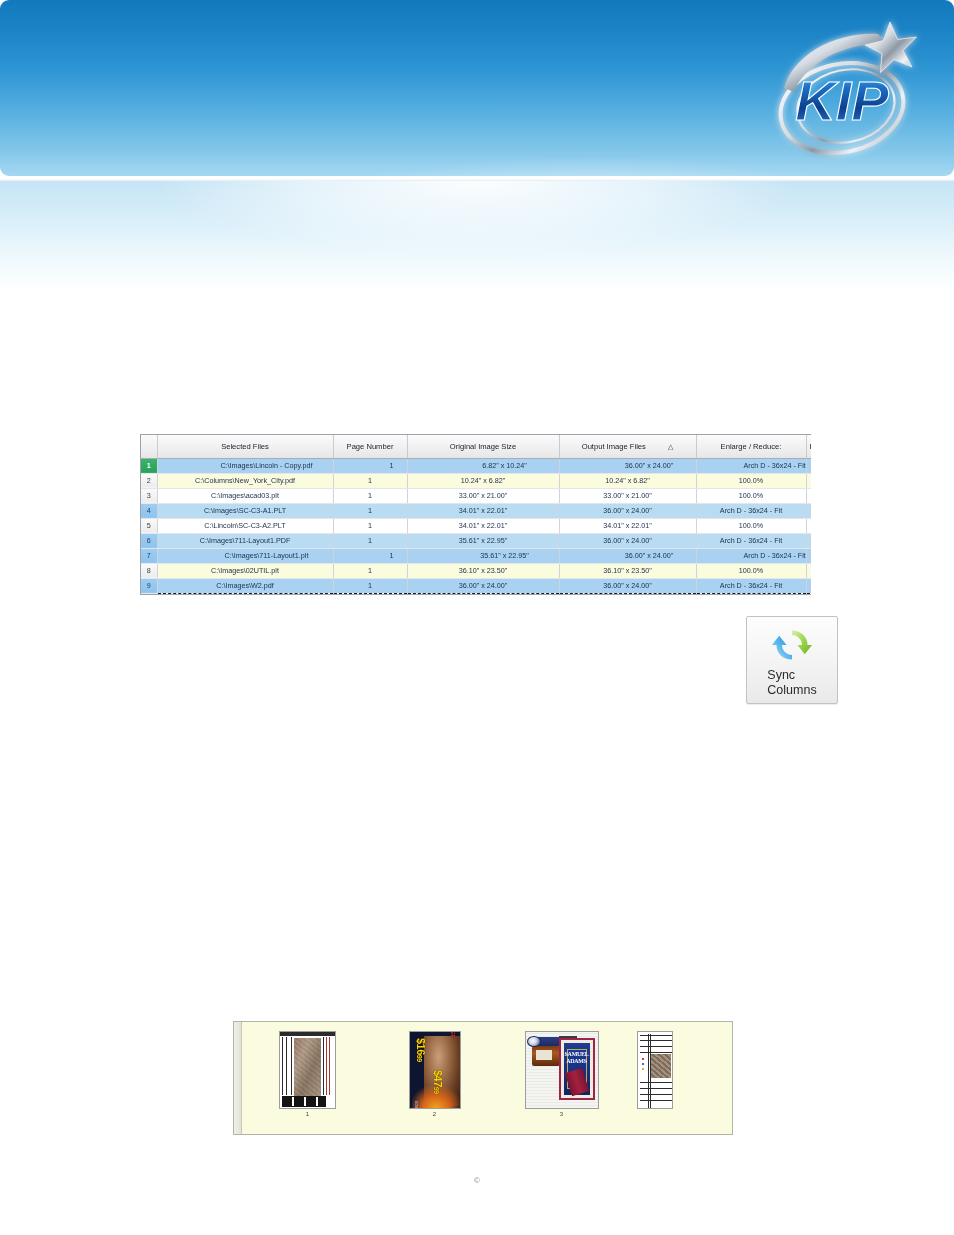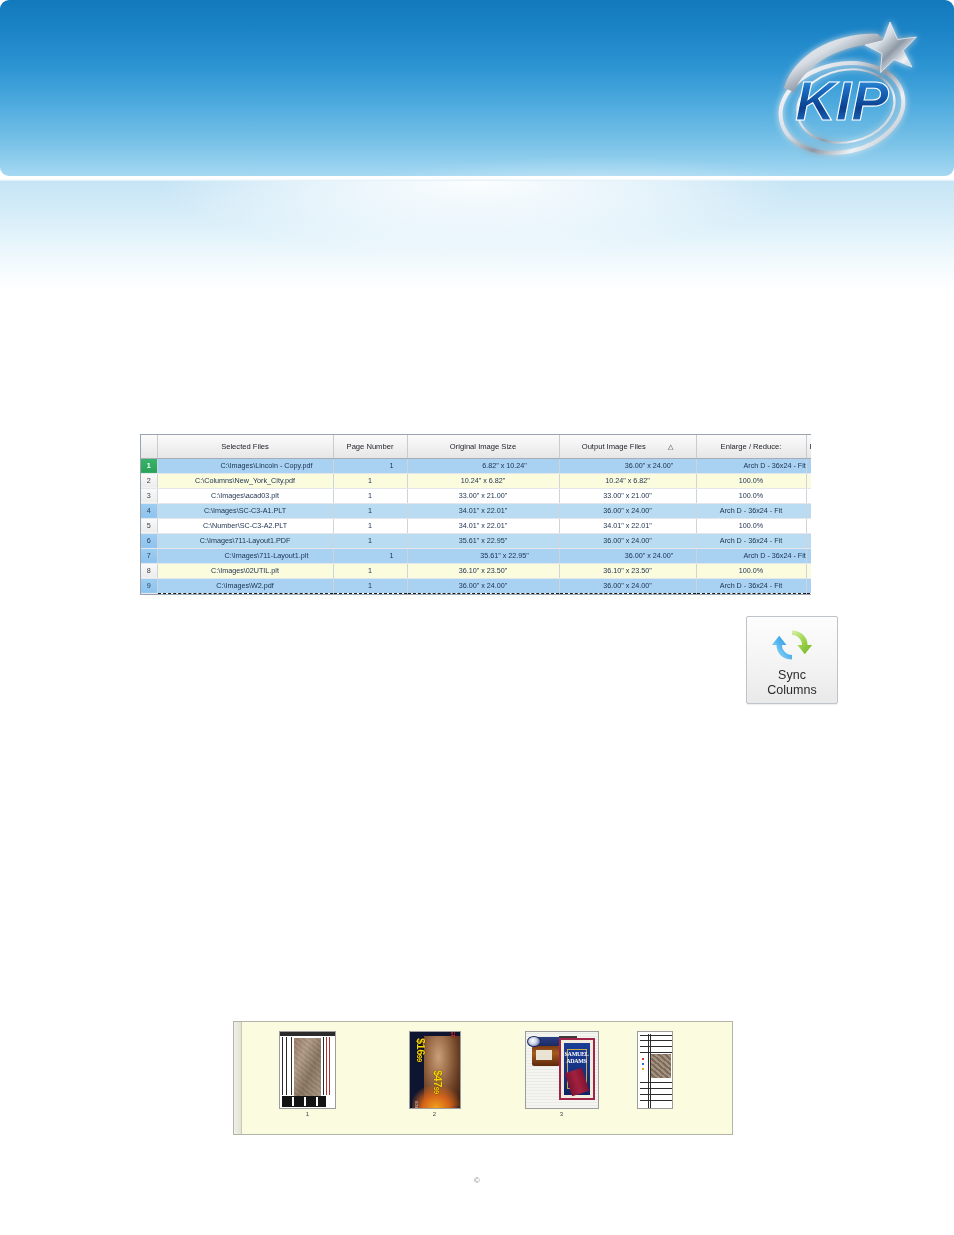--- a/index.html
+++ b/index.html
@@ -144,21 +144,21 @@
     justify-content: flex-start;
     padding-top: 7px;
     box-shadow: 0 1px 1px rgba(0,0,0,0.07);
   }
   .sync-icon { width: 44px; height: 42px; }
   .sync-label {
     margin-top: 2px;
     font-size: 12.5px;
     line-height: 15px;
     color: #2b2b2b;
-    text-align: center;
+    text-align: left;
     font-family: "Liberation Sans", sans-serif;
   }
 
   
   .thumb-strip {
     position: absolute;
     left: 233px; top: 1021px;
     width: 500px; height: 114px;
     background: #fbfbe0;
     border: 1px solid #b3b3a8;
@@ -387,21 +387,21 @@
         <td class="gutter sel-blue">4</td>
         <td class="c-file">C:\Images\SC-C3-A1.PLT</td>
         <td>1</td>
         <td>34.01" x 22.01"</td>
         <td>36.00" x 24.00"</td>
         <td>Arch D - 36x24 - Fit</td>
         <td></td>
       </tr>
       <tr class="r-white">
         <td class="gutter">5</td>
-        <td class="c-file">C:\Number\SC-C3-A2.PLT</td>
+        <td class="c-file">C:\Lincoln\SC-C3-A2.PLT</td>
         <td>1</td>
         <td>34.01" x 22.01"</td>
         <td>34.01" x 22.01"</td>
         <td>100.0%</td>
         <td></td>
       </tr>
       <tr class="r-blue-lt">
         <td class="gutter sel-blue">6</td>
         <td class="c-file">C:\Images\711-Layout1.PDF</td>
         <td>1</td>

